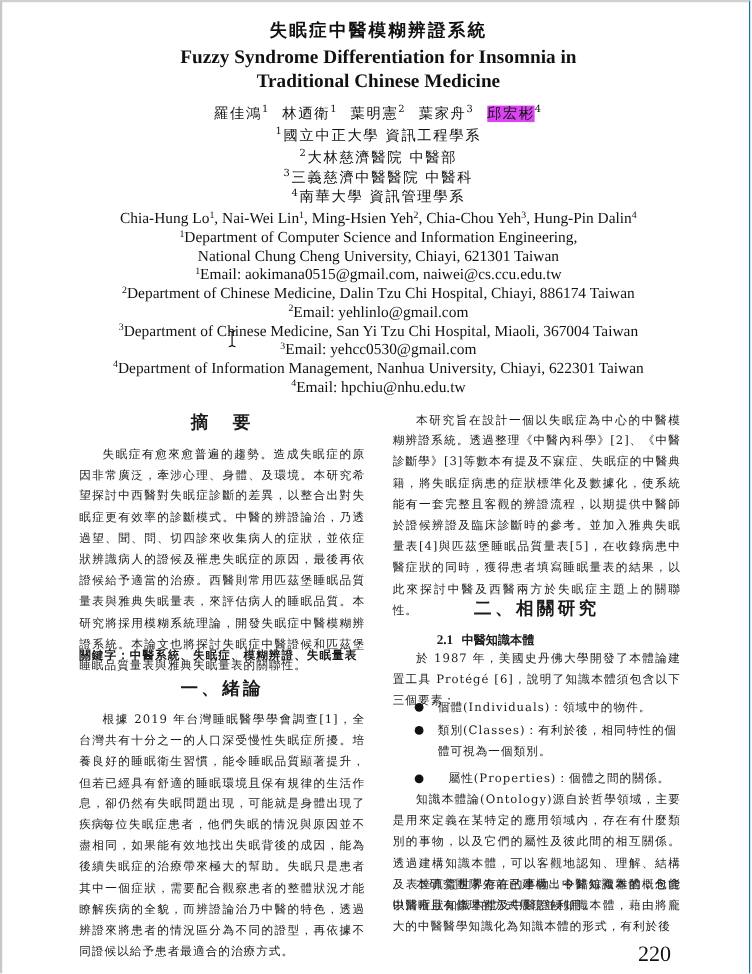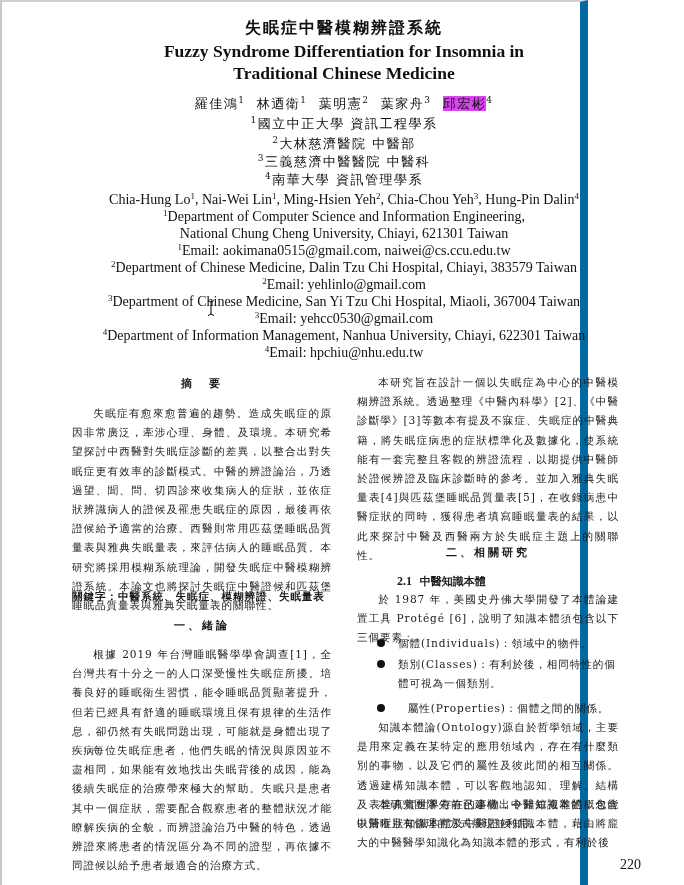--- a/index.html
+++ b/index.html
@@ -4,48 +4,48 @@
   <style>
     html, body { margin: 0; padding: 0; }
     body {
       width: 684px; height: 885px; overflow: hidden;
       background: #ffffff;
       font-family: "Liberation Serif", "DejaVu Serif", serif;
       color: #111;
       position: relative;
     }
     .page {
-      position: absolute; left: 0; top: 0; width: 588px; height: 885px;
+      position: absolute; left: 0; top: 0; width: 682px; height: 885px;
       border-left: 2px solid #c8c8c8; border-top: 2px solid #d0d0d0;
-      border-right: 8px solid #0369a1;
+      border-right: 1px solid #0369a1;
       box-sizing: border-box; background: #fff;
     }
     .center { position: absolute; left: 0; width: 684px; text-align: center; white-space: nowrap; }
     .title-zh { top: 16px; font-size: 16px; font-weight: bold; letter-spacing: 2px; font-family: "DejaVu Serif", serif; }
     .title-en { font-size: 17.5px; font-weight: bold; line-height: 22px; }
     .title-en1 { top: 38px; }
     .title-en2 { top: 60px; }
     .zh-line { font-size: 13px; letter-spacing: 1.5px; font-family: "DejaVu Serif", serif; line-height: 18px; }
     .en-line { font-size: 14px; line-height: 18px; }
     sup { font-size: 9px; vertical-align: 5px; line-height: 0; }
     .hl { background: #d946ef; }
     .col { position: absolute; font-family: "DejaVu Serif", serif; font-size: 10.6px; line-height: 19.2px; color: #1a1a1a; }
     .col-left { left: 70px; width: 260px; }
     .col-right { left: 355px; width: 262px; }
-    .heading { text-align: center; font-weight: bold; font-size: 11px; letter-spacing: 3px; position: absolute; }
+    .heading { text-align: center; font-weight: bold; font-size: 16px; letter-spacing: 3px; position: absolute; }
     .para { text-align: justify; text-indent: 2em; position: absolute; letter-spacing: 0.9px; }
     .para.noindent { text-indent: 0; }
     .sub-heading { position: absolute; font-weight: bold; font-size: 11px; margin-left: 40px; }
     .sub-heading .num { font-family: "Liberation Serif", serif; font-size: 12px; }
     .bullet { position: absolute; left: 20px; width: 242px; letter-spacing: 0.9px; }
     .bullet .dot { position: absolute; left: 0; top: 5px; width: 8px; height: 8px; border-radius: 50%; background: #111; }
     .bullet .txt { display: block; margin-left: 21px; }
     .footer { position: absolute; top: 855px; font-size: 12px; font-family: "DejaVu Serif", serif; }
     .footer-left { left: 85px; letter-spacing: 0.5px; }
-    .footer-page { left: 578px; font-family: "Liberation Serif", serif; font-size: 14px; margin-left: 40px; }
+    .footer-page { left: 578px; font-family: "Liberation Serif", serif; font-size: 20px; }
     .ibeam { position: absolute; left: 205px; top: 298px; width: 8px; height: 16px; }
   </style>
 </head>
 <body>
 
 <div class="page">
 
   <div class="center title-zh">失眠症中醫模糊辨證系統</div>
   <div class="center title-en title-en1">Fuzzy Syndrome Differentiation for Insomnia in</div>
   <div class="center title-en title-en2">Traditional Chinese Medicine</div>
@@ -63,21 +63,21 @@
   <div class="center zh-line" style="top:151px;"><sup>3</sup><span>三義慈濟中醫醫院 中醫科</span></div>
   <div class="center zh-line" style="top:169px;"><sup>4</sup><span>南華大學 資訊管理學系</span></div>
 
   <div class="center en-line" style="top:189px;">
     <span><span>Chia-Hung Lo</span><sup>1</sup><span>, </span></span><span><span>Nai-Wei Lin</span><sup>1</sup><span>, </span></span><span><span>Ming-Hsien Yeh</span><sup>2</sup><span>, </span></span><span><span>Chia-Chou Yeh</span><sup>3</sup><span>, </span></span><span><span>Hung-Pin Dalin</span><sup>4</sup></span>
   </div>
 
   <div class="center en-line" style="top:206px;"><sup>1</sup><span>Department of Computer Science and Information Engineering,</span></div>
   <div class="center en-line" style="top:223px;"><span>National Chung Cheng University, Chiayi, 621301 Taiwan</span></div>
   <div class="center en-line" style="top:240px;"><sup>1</sup><span>Email: aokimana0515@gmail.com, naiwei@cs.ccu.edu.tw</span></div>
-  <div class="center en-line" style="top:257px;"><sup>2</sup><span>Department of Chinese Medicine, Dalin Tzu Chi Hospital, Chiayi, 383579 Taiwan</span></div>
+  <div class="center en-line" style="top:257px;"><sup>2</sup><span>Department of Chinese Medicine, Dalin Tzu Chi Hospital, Chiayi, 886174 Taiwan</span></div>
   <div class="center en-line" style="top:274px;"><sup>2</sup><span>Email: yehlinlo@gmail.com</span></div>
   <div class="center en-line" style="top:291px;"><sup>3</sup><span>Department of Chinese Medicine, San Yi Tzu Chi Hospital, Miaoli, 367004 Taiwan</span></div>
   <div class="center en-line" style="top:308px;"><sup>3</sup><span>Email: yehcc0530@gmail.com</span></div>
   <div class="center en-line" style="top:325px;"><sup>4</sup><span>Department of Information Management, Nanhua University, Chiayi, 622301 Taiwan</span></div>
   <div class="center en-line" style="top:342px;"><sup>4</sup><span>Email: hpchiu@nhu.edu.tw</span></div>
 
   <svg class="ibeam" viewBox="0 0 8 16">
     <path d="M1 0.5 L4 2 L7 0.5 M4 2 L4 14 M1 15.5 L4 14 L7 15.5" stroke="#000" stroke-width="1" fill="none"></path>
   </svg>
 

